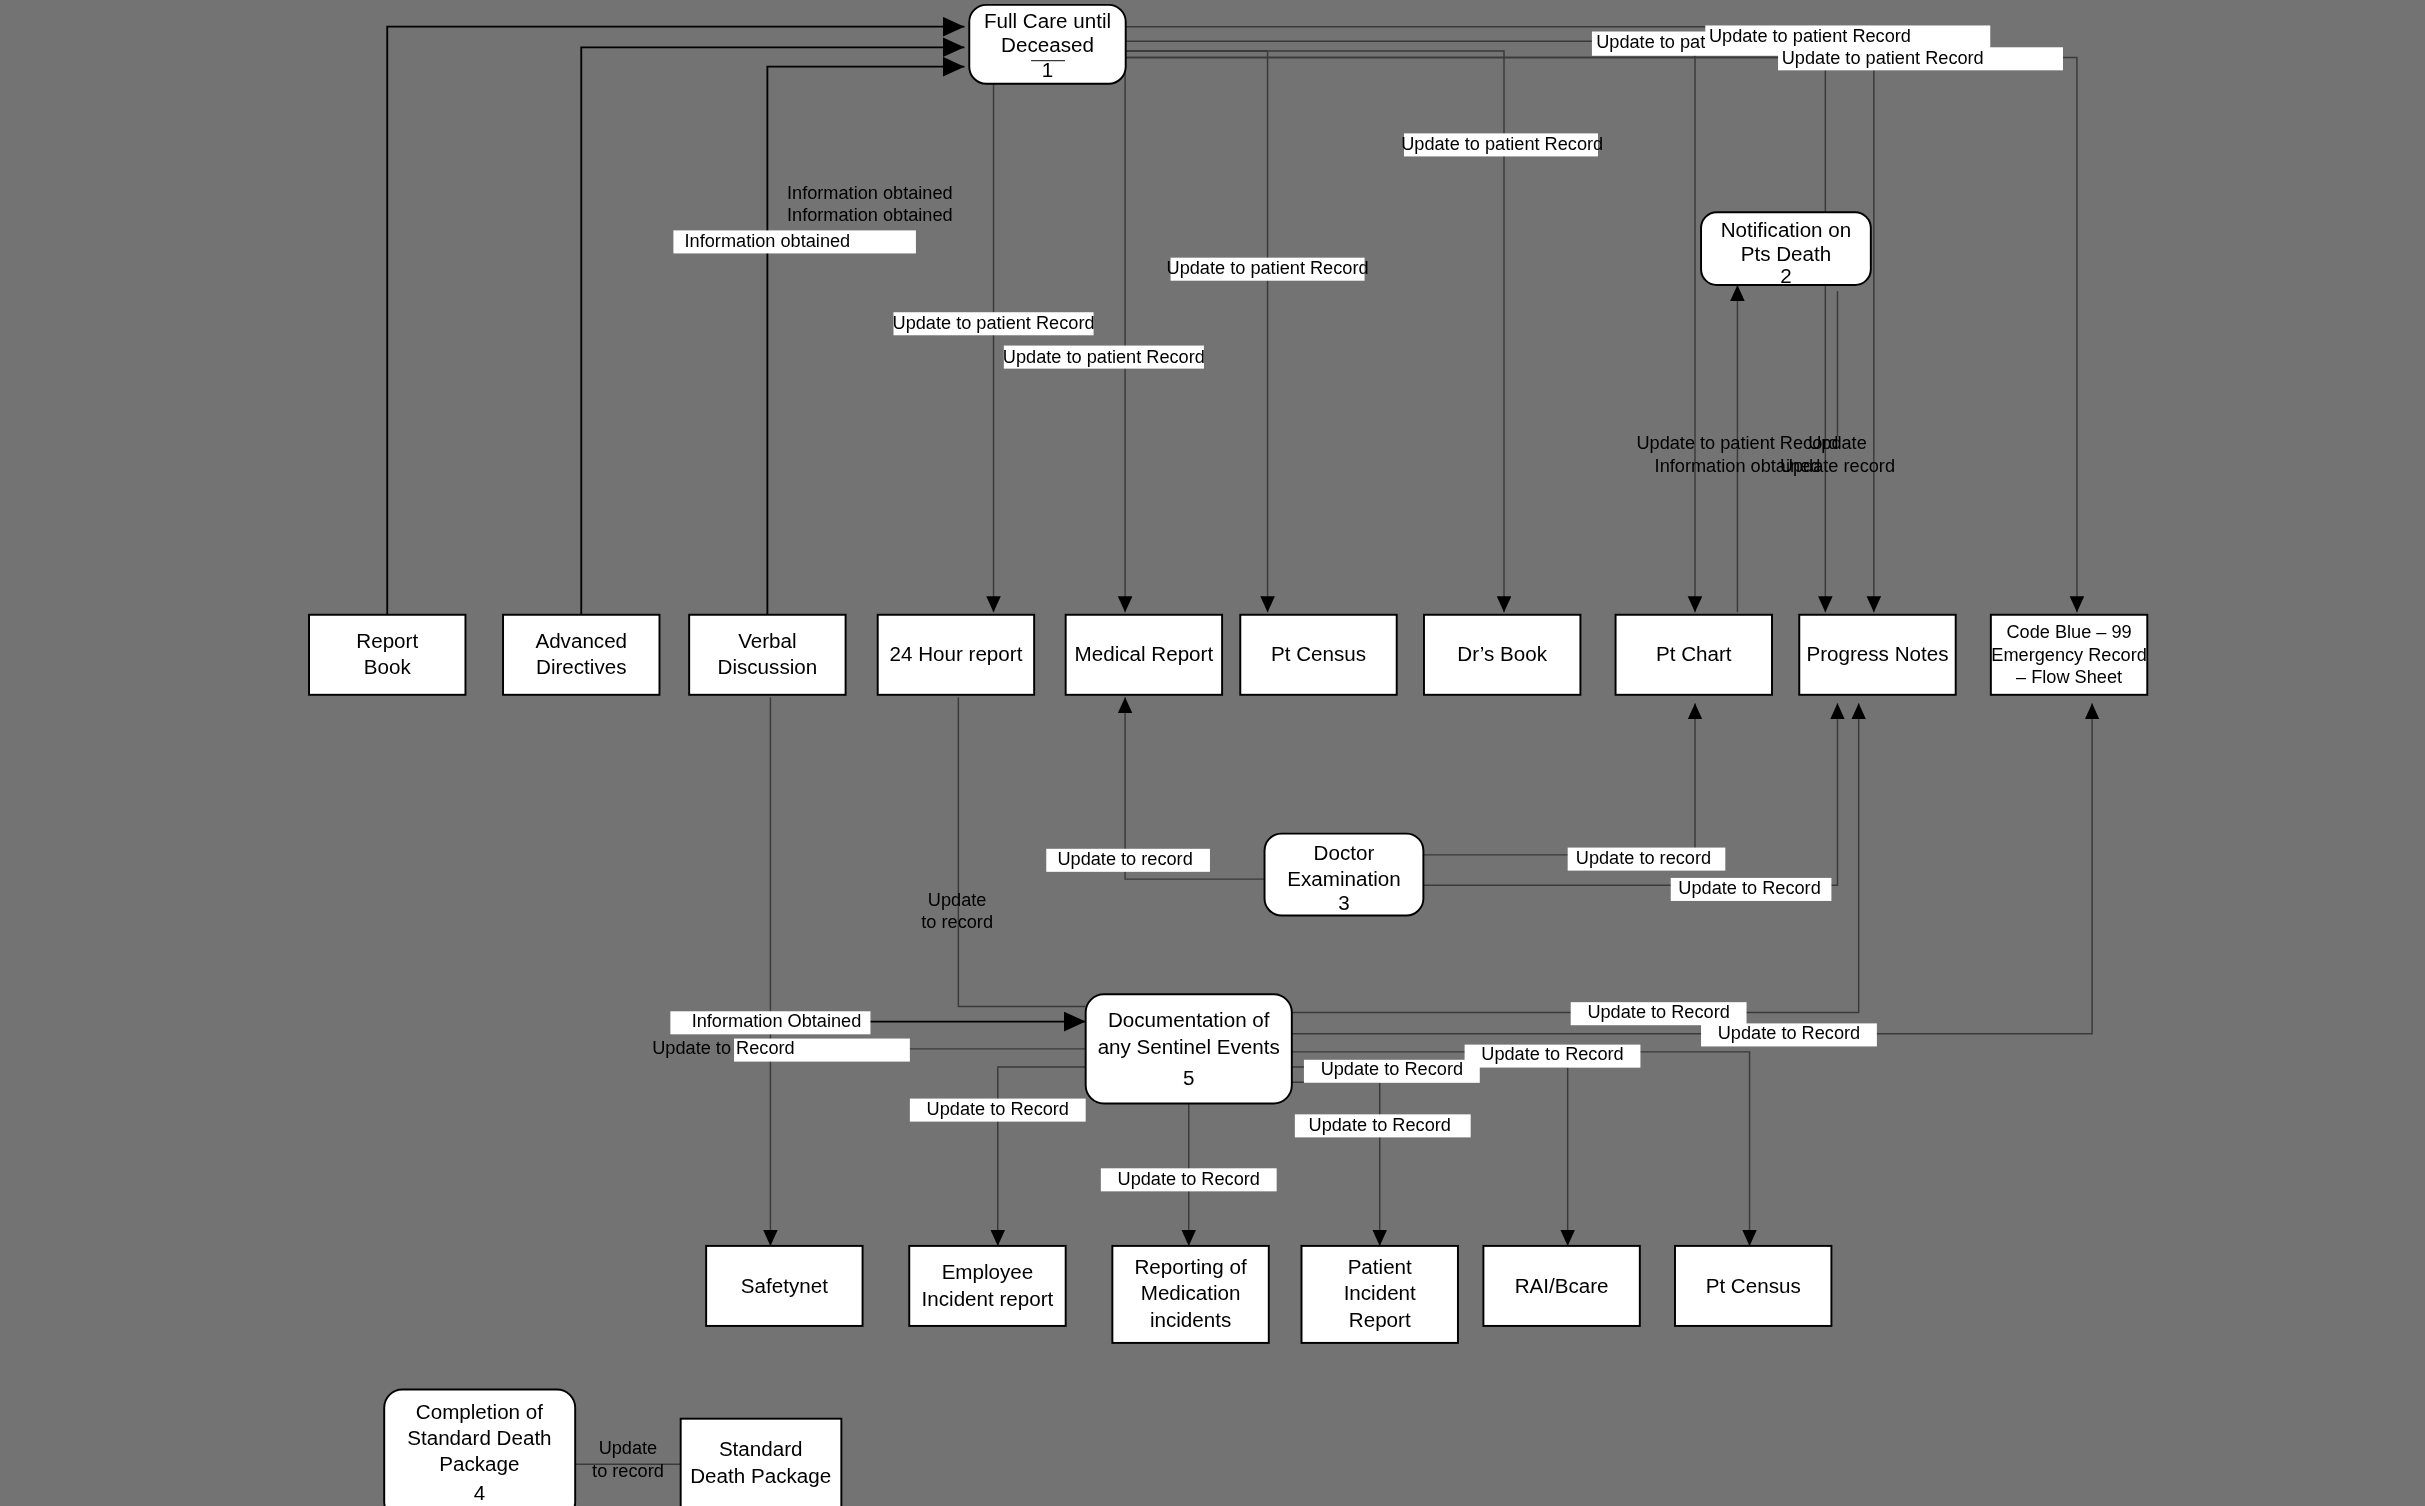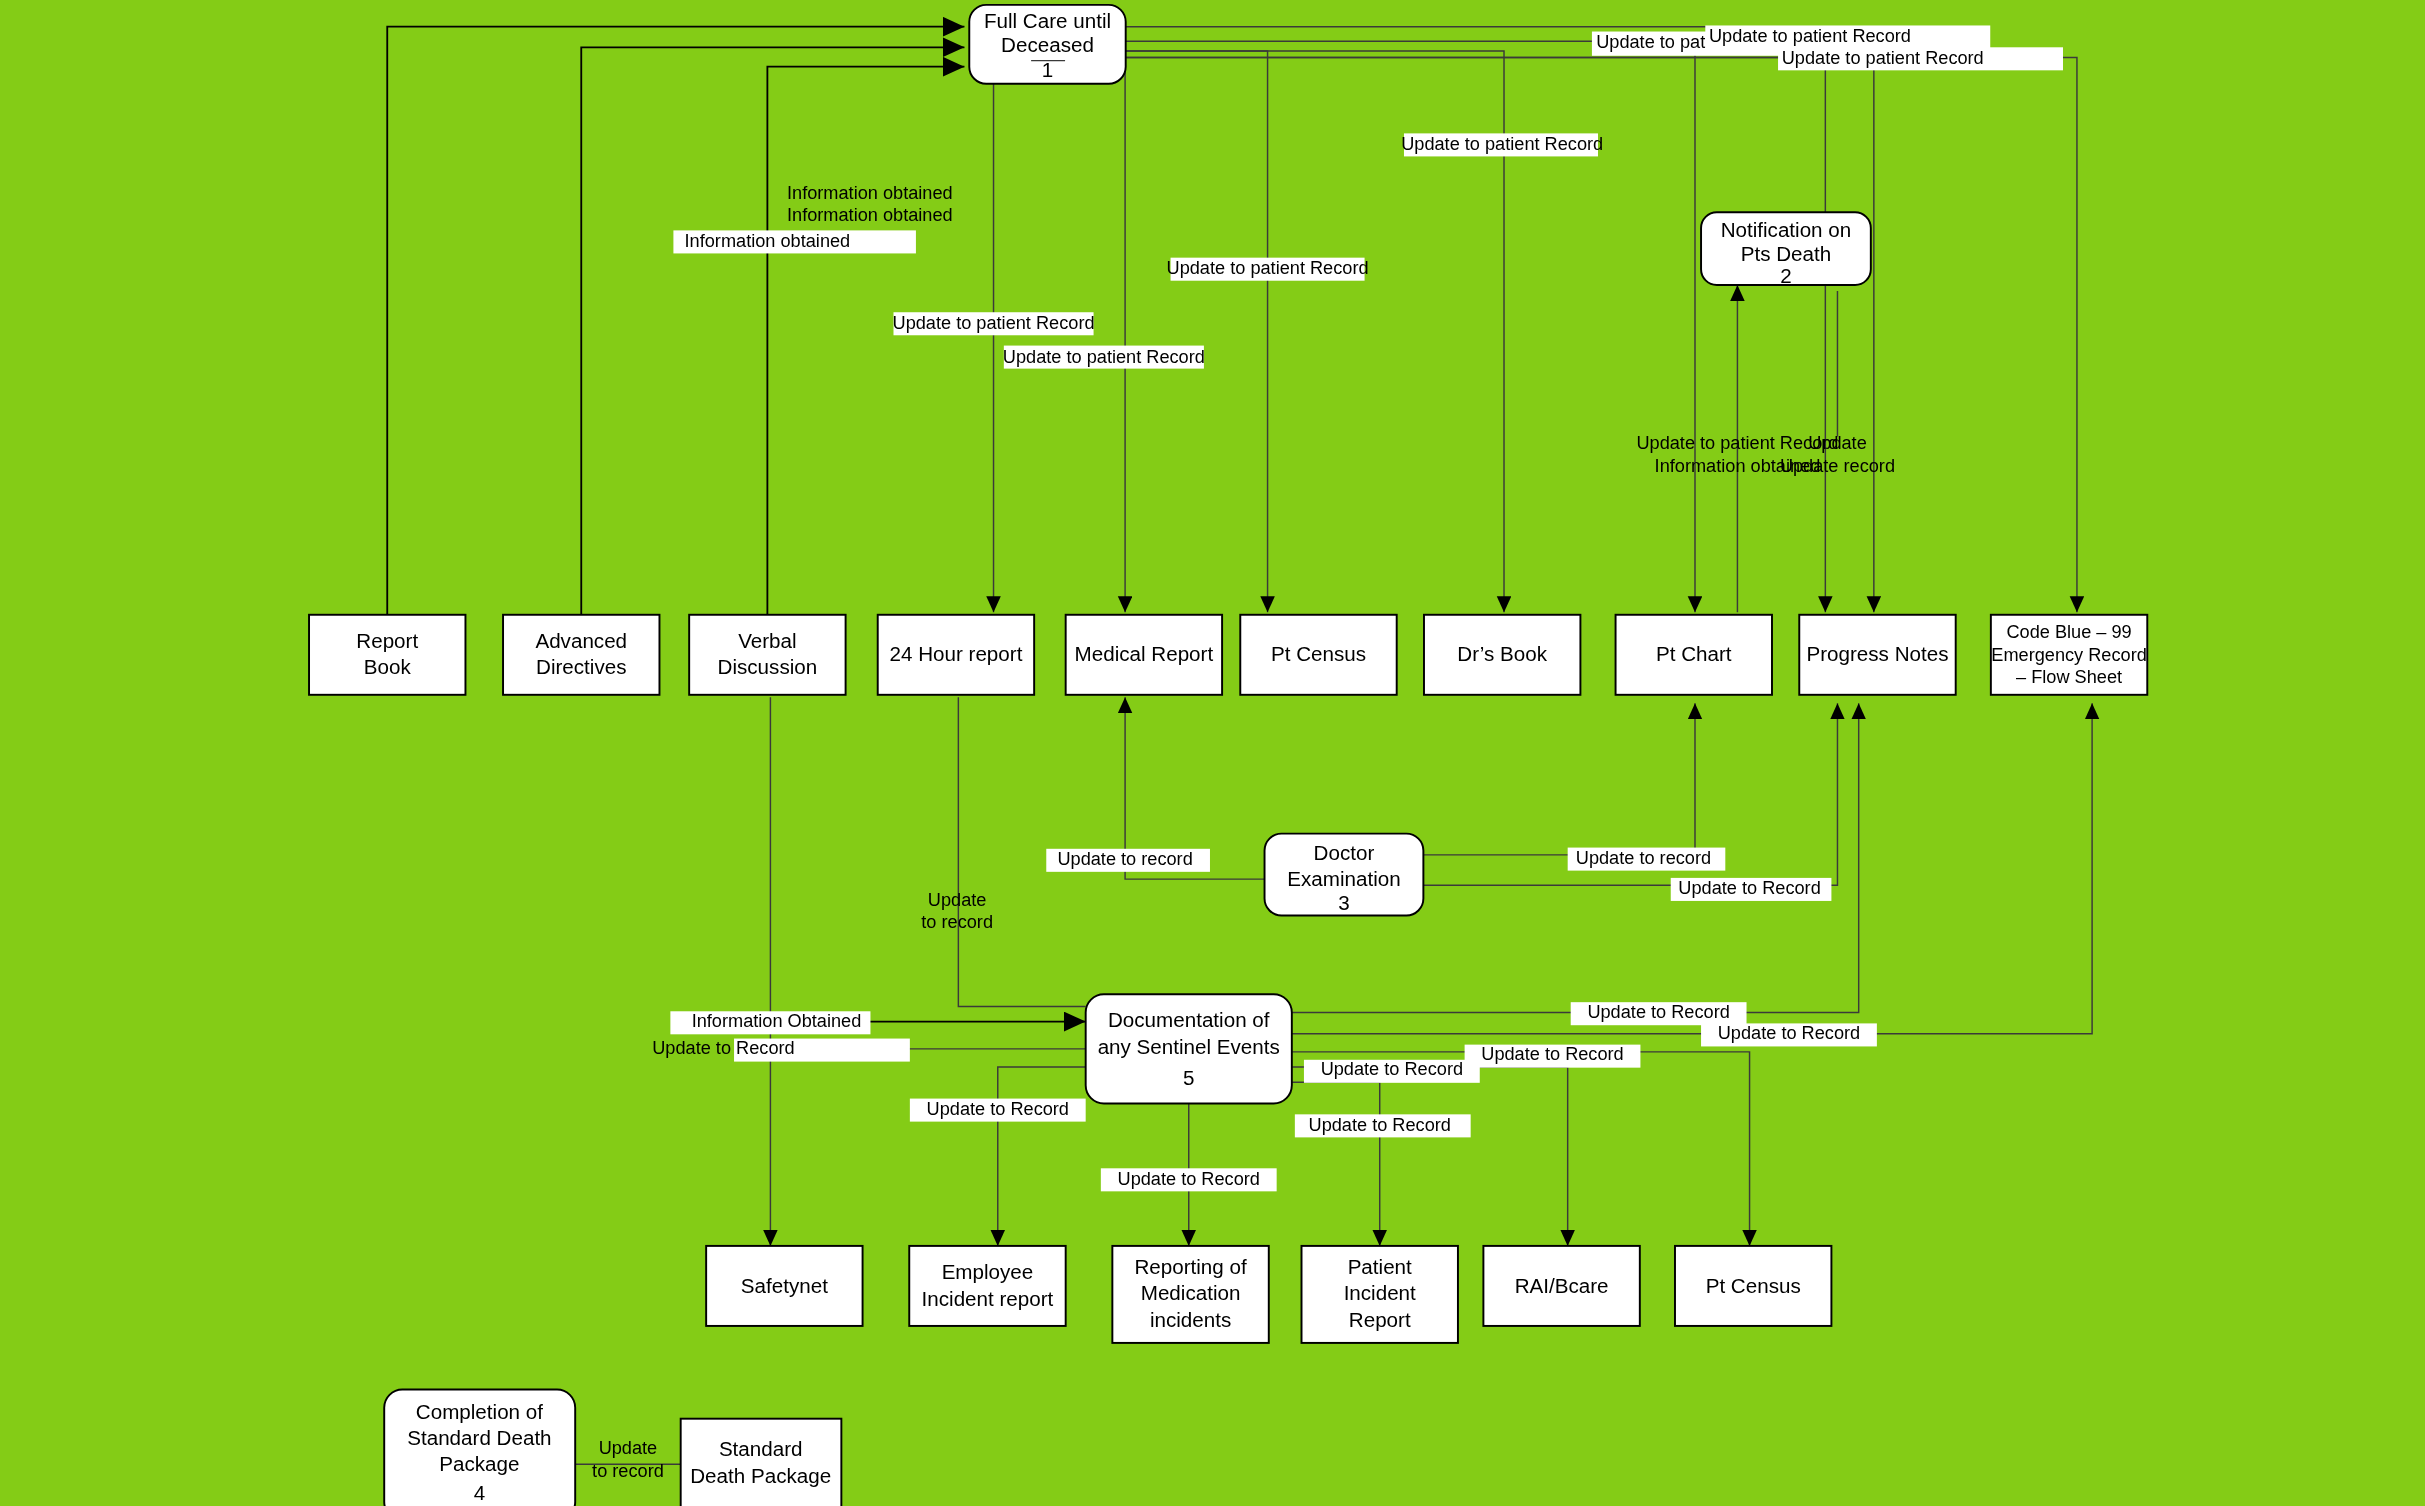--- a/index.html
+++ b/index.html
@@ -1,17 +1,17 @@
 <!DOCTYPE html>
 <html style="font-size:9.7px"><head>
 <meta charset="utf-8">
 <style>
   html,body{margin:0;padding:0;background:#ffffff;}
   body{font-family:"Liberation Sans", sans-serif;}
-  #stage{position:relative;width:2426px;height:1506px;background:#84cc16;overflow:hidden;}
+  #stage{position:relative;width:2426px;height:1506px;background:#737373;overflow:hidden;}
   svg{position:absolute;top:0;left:0;width:2426px;height:1506px;}
   .ln{stroke:#000;stroke-width:3;fill:none;}
   .ln-thin{stroke:#3a3a3a;stroke-width:2.4;fill:none;}
   .node-rect{fill:#fff;stroke:#000;stroke-width:3.2;}
   .node-round{fill:#fff;stroke:#000;stroke-width:3.2;}
   .nlabel{font-family:"Liberation Sans", sans-serif;font-size:34px;fill:#000;text-anchor:middle;dominant-baseline:middle;}
   .nlabel-sm{font-family:"Liberation Sans", sans-serif;font-size:30px;fill:#000;text-anchor:middle;dominant-baseline:middle;}
   .elabel{font-family:"Liberation Sans", sans-serif;font-size:30px;fill:#000;dominant-baseline:middle;}
   .elabel.mid{text-anchor:middle;}
   .elabel.end{text-anchor:end;}

